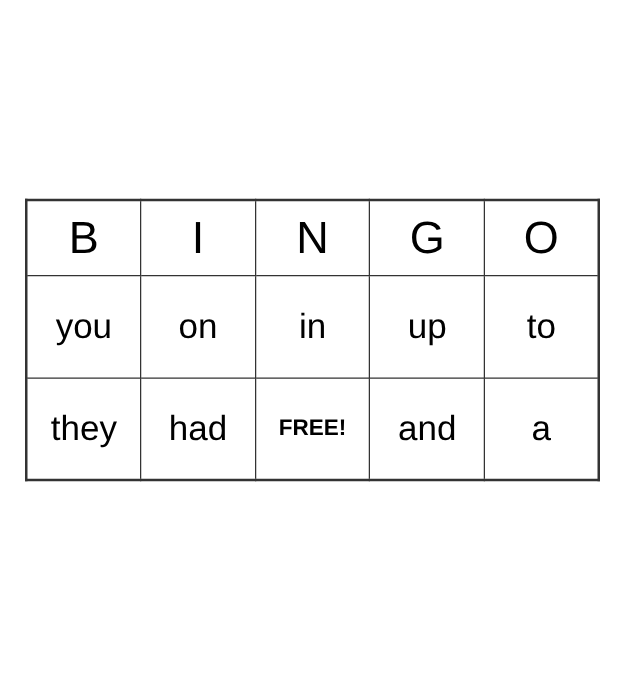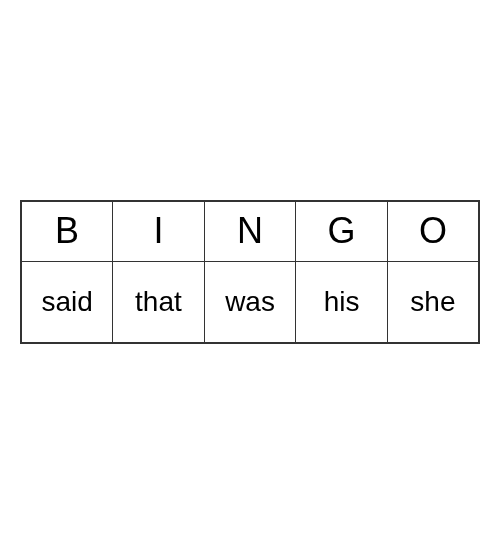--- a/index.html
+++ b/index.html
@@ -51,21 +51,28 @@
   <thead>
     <tr>
       <th>B</th>
       <th>I</th>
       <th>N</th>
       <th>G</th>
       <th>O</th>
     </tr>
   </thead>
   <tbody id="bingo-body">
+  <tr>
+        <td>you</td>
+        <td>on</td>
+        <td>in</td>
+        <td>up</td>
+        <td>to</td>
+      </tr>
       <tr>
-        <td>said</td>
-        <td>that</td>
-        <td>was</td>
-        <td>his</td>
-        <td>she</td>
+        <td>they</td>
+        <td>had</td>
+        <td class="free-cell">FREE!</td>
+        <td>and</td>
+        <td>a</td>
       </tr>
     </tbody>
 </table>
 
 </body></html>

